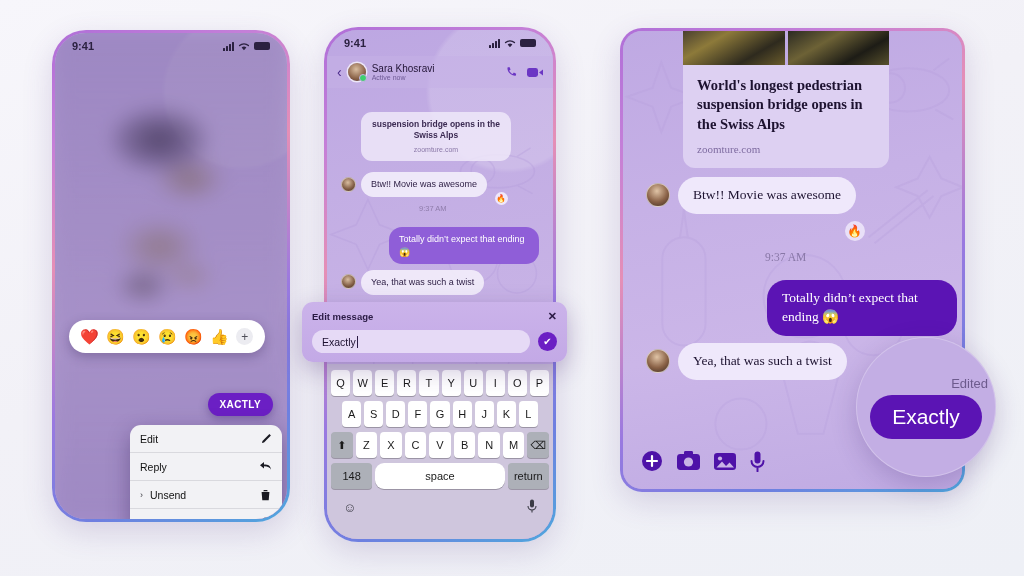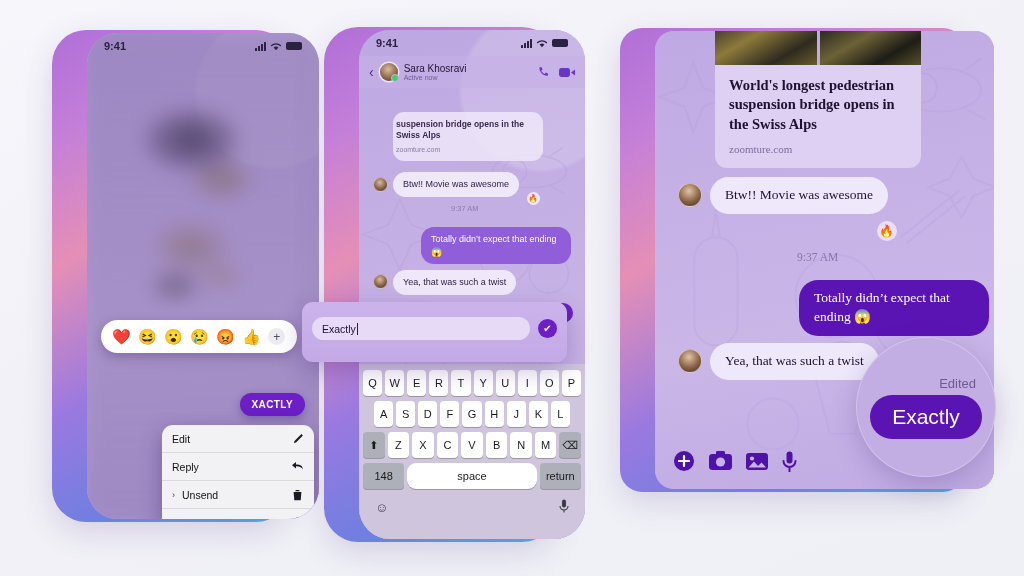--- a/index.html
+++ b/index.html
@@ -10,21 +10,21 @@
     -webkit-font-smoothing:antialiased;
   }
   #stage { position:relative; width:1024px; height:576px;
     background:linear-gradient(160deg,#f7f6fb 0%,#f2f1f7 45%,#eef0f6 100%); }
 
   
   .phone { position:absolute; border-radius:34px; padding:3px;
     background:linear-gradient(150deg,#b06fd8 0%,#c47fd8 18%,#e58fb6 38%,#9a79e0 62%,#6f7fe0 82%,#4fa7dd 100%);
     box-shadow:0 10px 30px rgba(90,60,140,.18); }
   .screen { position:relative; width:100%; height:100%; border-radius:31px;
-    overflow:hidden; background:#b9a4de;margin-left:32px; }
+    overflow:hidden; background:#b9a4de; }
 
   
   .wall { position:absolute; inset:0;
     background:
       radial-gradient(circle at 80% 12%, rgba(255,255,255,.16) 0 16%, transparent 17%),
       linear-gradient(170deg,#bda7e2 0%,#c3aee4 30%,#c8b3e6 60%,#bda8e2 100%); }
   .doodles { position:absolute; inset:0; opacity:.45; }
 
   
   .statusbar { position:absolute; top:0; left:0; right:0; height:26px;
@@ -87,21 +87,21 @@
   .hav:after { content:""; position:absolute; right:-1px; bottom:-1px;
     width:6px; height:6px; border-radius:50%; background:#3ecf6d;
     border:1.2px solid #c8b3e6; }
   .hname { font-size:10px; font-weight:normal; color:#221436; line-height:1.15; }
   .hsub { font-size:7px; color:#6f5a96; }
   .hicons { margin-left:auto; display:flex; gap:9px; align-items:center;
     color:#6b36c4; }
 
   .p2body { position:absolute; top:58px; left:0; right:0; bottom:0; }
   .linkcard { position:absolute; left:34px; top:24px; width:150px;
-    background:rgba(238,231,249,.85); border-radius:11px; padding:7px 3px 8px; }
+    background:rgba(238,231,249,.85); border-radius:11px; padding:7px 3px 8px;text-align:center; }
   .linkcard .t { font-size:8.5px; font-weight:bold; color:#3b2a52; line-height:1.35; }
   .linkcard .u { font-size:7px; color:#8b79a8; margin-top:4px; }
 
   .bub { position:absolute; font-size:9px; line-height:1.4; padding:6px 10px;
     border-radius:13px; max-width:150px; }
   .bub.in { background:rgba(243,238,251,.9); color:#2b1c42; }
   .bub.out { background:#8f5ed8; color:#fff; }
   .sav { position:absolute; width:15px; height:15px; border-radius:50%;
     background:radial-gradient(circle at 45% 35%,#d9bda0,#7e5a42 60%,#453024);
     border:1px solid rgba(255,255,255,.55); }
@@ -177,21 +177,21 @@
     font-size:13px; color:#7d6ca0; position:relative; }
   .aa .emo { position:absolute; right:12px; color:#4e12a8; font-size:14px; }
 
   
   .mag { position:absolute; left:856px; top:337px; width:140px; height:140px;
     border-radius:50%; background:#c3aee4; z-index:30;
     box-shadow:0 8px 26px rgba(60,30,110,.22), inset 0 0 0 1px rgba(255,255,255,.25);
     display:flex; flex-direction:column; align-items:center;
     justify-content:center; }
   .mag .ed { font-size:13px; color:#6d5b8d; margin-bottom:4px;
-    align-self:flex-end; margin-right:20px; }
+    align-self:flex-end; margin-right:8px; }
   .mag .ex { background:#5b14b4; color:#fff; font-size:21px; font-weight:500;
     padding:10px 22px; border-radius:24px; }
 </style>
 </head>
 <body>
 
 <div id="stage">
 
   <div class="phone" id="p1">
     <div class="screen">
@@ -387,20 +387,24 @@
                 <rect x="3" y="0.5" width="4" height="8" rx="2" fill="#3b3b45"></rect>
                 <path d="M1 7a4 4 0 0 0 8 0M5 11v2.5" stroke="#3b3b45" stroke-width="1.1" fill="none"></path>
               </svg>
           </span>
         </div>
       </div>
     </div>
   </div>
 
   <div class="editdlg">
+    <div class="hd">
+      <span>Edit message</span>
+      <span class="x">✕</span>
+    </div>
     <div class="editrow">
       <span class="editinput">
         <span>Exactly</span>
           <span class="caret"></span>
       </span>
       <span class="confirm">✔</span>
     </div>
   </div>
 
   <div class="phone" id="p3">

